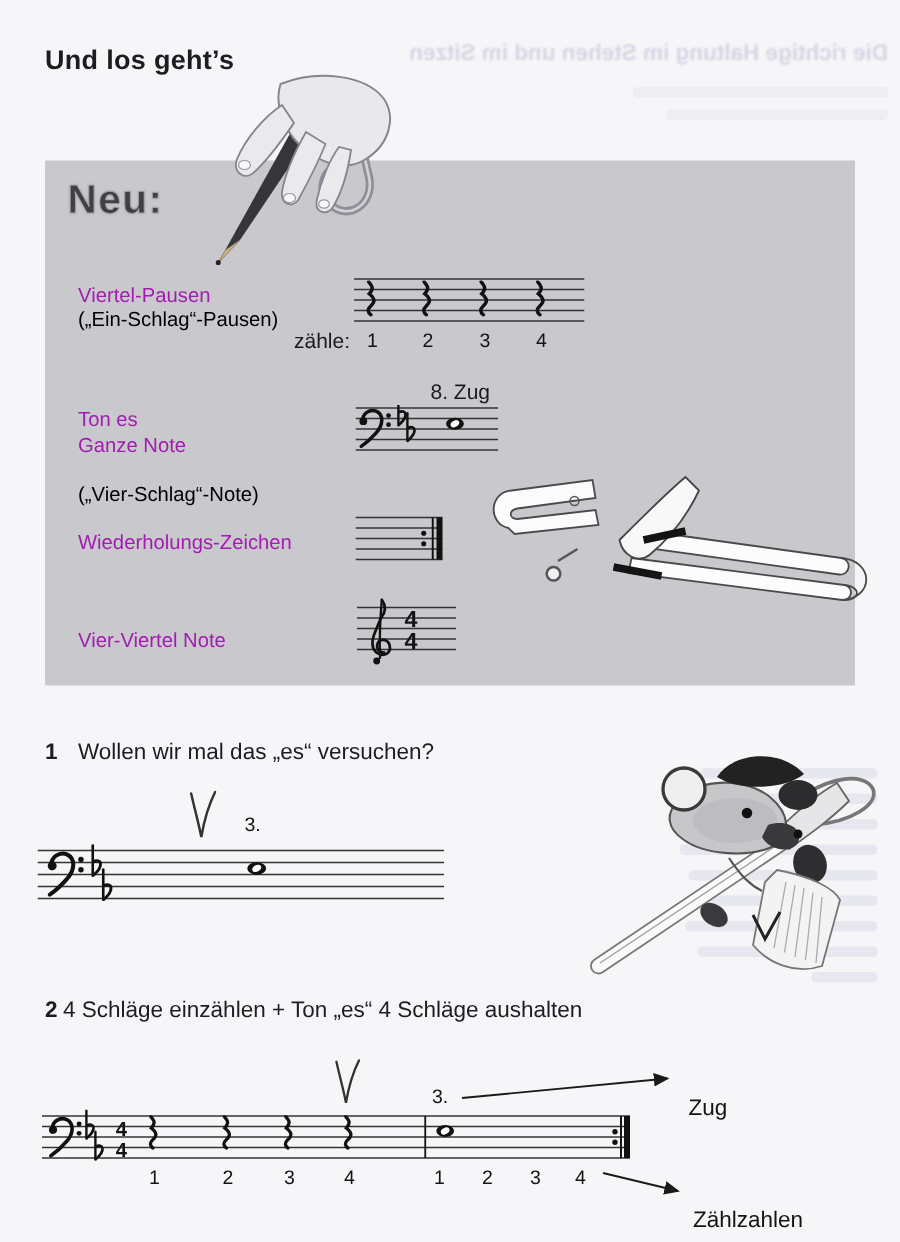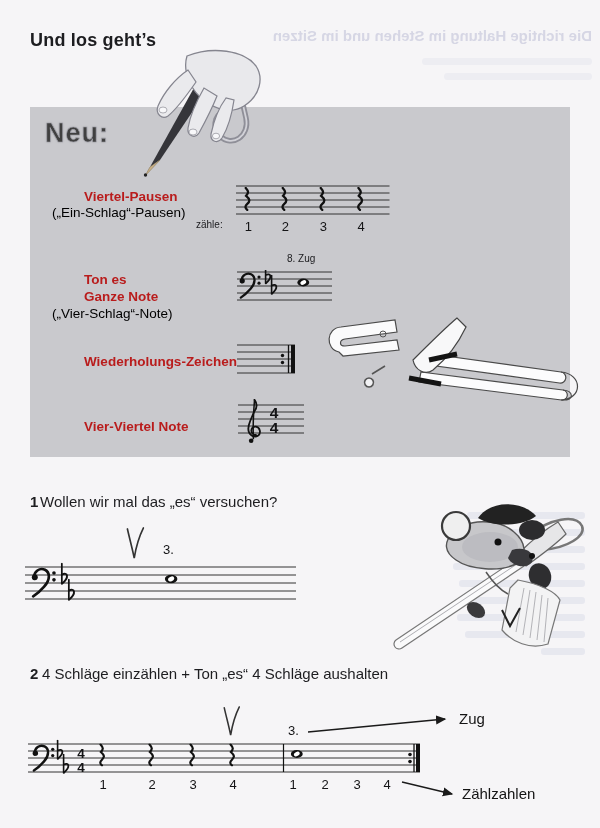--- a/index.html
+++ b/index.html
@@ -17,26 +17,26 @@
   }
   .bleed-bar { background:#e4e5ee; border-radius:3px; filter:blur(0.5px); }
   
   .page-title { top:30px; left:30px; font-size:18px; font-weight:bold; letter-spacing:0.2px;text-align:center; }
   
   .neu-box { top:107px; left:30px; width:540px; height:350px; background:#c9c9cd; }
   .neu-label {
     top:118px; left:45px; font-size:27px; font-weight:bold; letter-spacing:1px;
     color:#404040; -webkit-text-stroke:0.6px #a2a2aa; text-shadow:0 0 2px rgba(120,120,130,.55);
   }
-  .row-title { font-size:13.5px; font-weight:bold; color:#b91c1c;margin-left:32px; }
+  .row-title { font-size:13.5px; font-weight:normal; color:#a21caf; }
   .row-sub   { font-size:13.5px; color:#000000; }
-  .small-label { font-size:10px; color:#1b1b1e; }
+  .small-label { font-size:14px; color:#1b1b1e; }
   .ex-num  { font-size:15px; font-weight:bold; }
   .ex-text { font-size:15px; }
-  .arrow-label { font-size:15px; color:#141414; }
+  .arrow-label { font-size:15px; color:#141414;margin-top:20px; }
   svg text { font-family:"Liberation Sans", sans-serif; fill:#141416; }
   .staff-line { stroke:#333; stroke-width:1; }
 </style>
 </head>
 <body>
 
 <svg width="0" height="0" style="position:absolute">
   <defs>
     <symbol id="sym-bass-clef" viewBox="0 0 26 30">
       <circle cx="4.5" cy="10.5" r="2.8" fill="#111"></circle>
@@ -120,21 +120,21 @@
   <use href="#sym-qrest" x="81.8" y="4" width="11.1" height="24"></use>
   <use href="#sym-qrest" x="119.5" y="4" width="11.1" height="24"></use>
   <text x="12.3" y="48" font-size="13" text-anchor="middle">1</text>
   <text x="49.3" y="48" font-size="13" text-anchor="middle">2</text>
   <text x="87.3" y="48" font-size="13" text-anchor="middle">3</text>
   <text x="125" y="48" font-size="13" text-anchor="middle">4</text>
 </svg>
 
 <div class="abs row-title" style="top:272px;left:52px">Ton es</div>
 <div class="abs row-title" style="top:289px;left:52px">Ganze Note</div>
-<div class="abs row-sub" style="top:306px;left:52px">(„Vier-Schlag“-Note)</div>
+<div class="abs row-sub" style="top:322px;left:52px">(„Vier-Schlag“-Note)</div>
 <div class="abs small-label" style="top:253px;left:287px">8. Zug</div>
 <svg class="abs" style="top:270px;left:237px" width="95" height="38" viewBox="0 0 95 38">
   <line class="staff-line" x1="0" y1="2" x2="95" y2="2"></line>
   <line class="staff-line" x1="0" y1="9" x2="95" y2="9"></line>
   <line class="staff-line" x1="0" y1="16" x2="95" y2="16"></line>
   <line class="staff-line" x1="0" y1="23" x2="95" y2="23"></line>
   <line class="staff-line" x1="0" y1="30" x2="95" y2="30"></line>
   <use href="#sym-bass-clef" x="1" y="1" width="24.3" height="28"></use>
   <use href="#sym-flat" x="26" y="-6" width="10" height="22"></use>
   <use href="#sym-flat" x="32" y="4.5" width="10" height="22"></use>
@@ -172,21 +172,21 @@
   <path d="M44,62 a4.5,4.5 0 1 0 0.01,0 M47,58 L60,50" fill="#f2f2f4" stroke="#555" stroke-width="1.6"></path>
   <path d="M106,38 L236,56 a5.5,5.5 0 0 1 -1.5,11 L104,49 Z" fill="#fcfcfd" stroke="#4a4a4a" stroke-width="1.2"></path>
   <path d="M96,56 L238,74 a5,5 0 0 1 -1.5,10 L94,66 Z" fill="#fcfcfd" stroke="#4a4a4a" stroke-width="1.2"></path>
   <path d="M236,56 C258,58 258,83 236,84 M238,74 C249,75 249,84 238,84" fill="none" stroke="#4a4a4a" stroke-width="1.2"></path>
   <path d="M88,44 C102,30 120,12 132,2 L141,11 C132,30 120,44 108,54 C100,60 90,54 88,44 Z" fill="#f8f8f9" stroke="#444" stroke-width="1.2"></path>
   <line x1="104" y1="44" x2="132" y2="38" stroke="#141414" stroke-width="5"></line>
   <line x1="84" y1="62" x2="116" y2="68" stroke="#141414" stroke-width="5"></line>
 </svg>
 
 <div class="abs ex-num" style="top:493px;left:30px">1</div>
-<div class="abs ex-text" style="top:493px;left:40px">Wollen wir mal das „es“ versuchen?</div>
+<div class="abs ex-text" style="top:493px;left:52px">Wollen wir mal das „es“ versuchen?</div>
 <svg class="abs" style="top:524px;left:25px" width="275" height="84" viewBox="0 0 275 84">
   <line class="staff-line" x1="0" y1="43" x2="271" y2="43"></line>
   <line class="staff-line" x1="0" y1="51" x2="271" y2="51"></line>
   <line class="staff-line" x1="0" y1="59" x2="271" y2="59"></line>
   <line class="staff-line" x1="0" y1="67" x2="271" y2="67"></line>
   <line class="staff-line" x1="0" y1="75" x2="271" y2="75"></line>
   <use href="#sym-bass-clef" x="5" y="42" width="27.7" height="32"></use>
   <use href="#sym-flat" x="34" y="38.6" width="10.9" height="24"></use>
   <use href="#sym-flat" x="41" y="54.6" width="10.9" height="24"></use>
   <use href="#sym-breath" x="100" y="3" width="19.4" height="33"></use>

